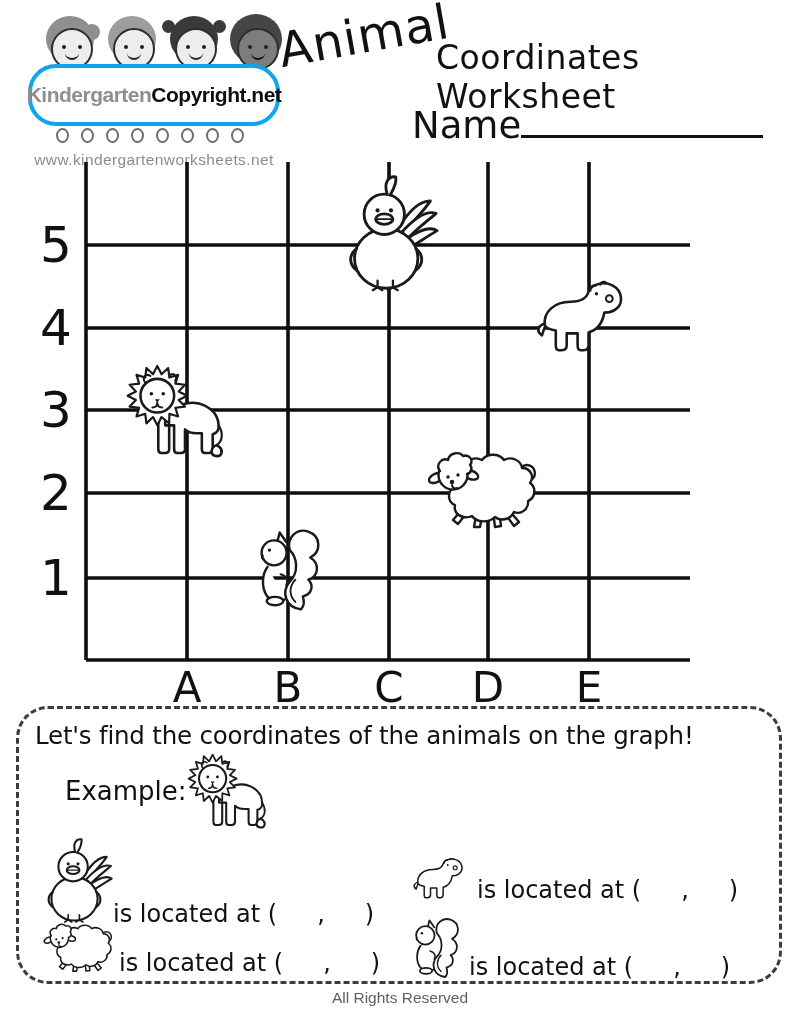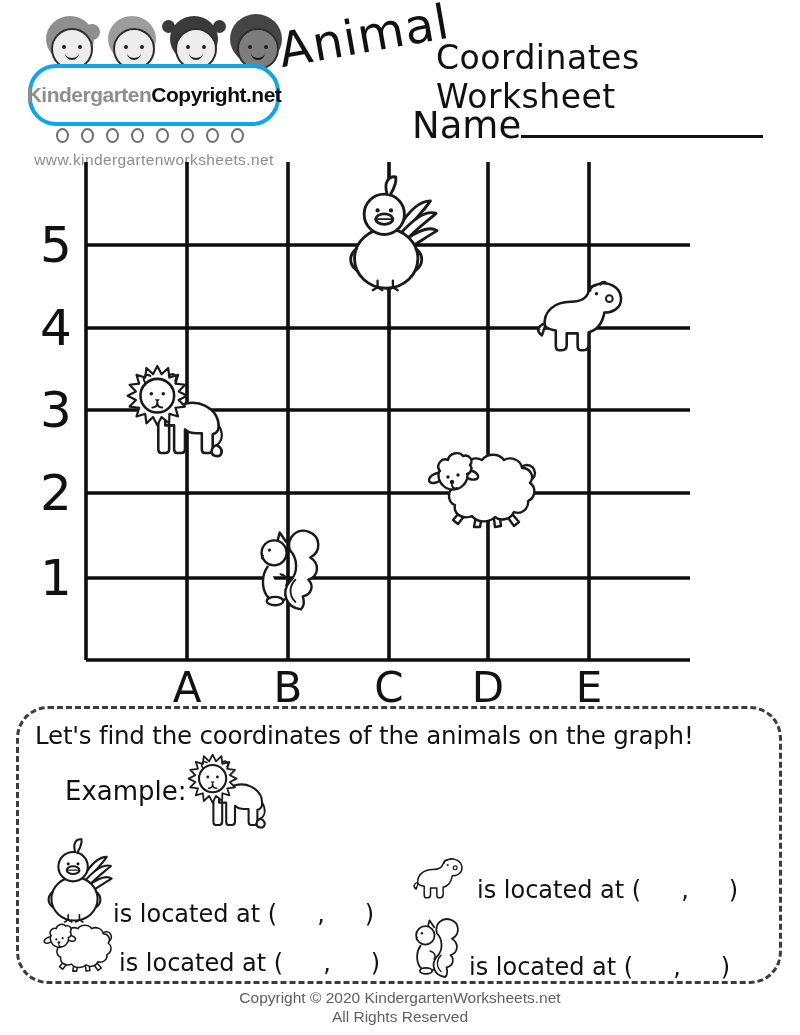--- a/index.html
+++ b/index.html
@@ -292,17 +292,16 @@
         <span class="qtext">is located at (</span>
           <span class="blank"></span>
           <span class="qtext">,</span>
           <span class="blank"></span>
           <span class="qtext">)</span>
       </div>
     </div>
   </div>
 
   <div class="footer">
-    <div>Copyright © 2020 KindergartenWorksheets.net</div>
     <div>All Rights Reserved</div>
   </div>
 
 </div>
 
 </body></html>

